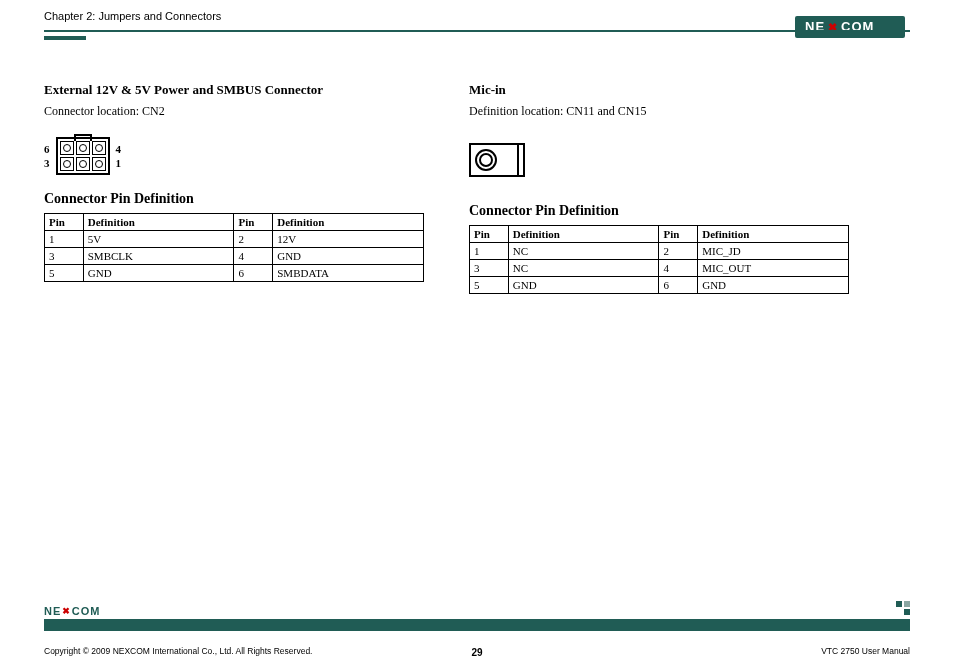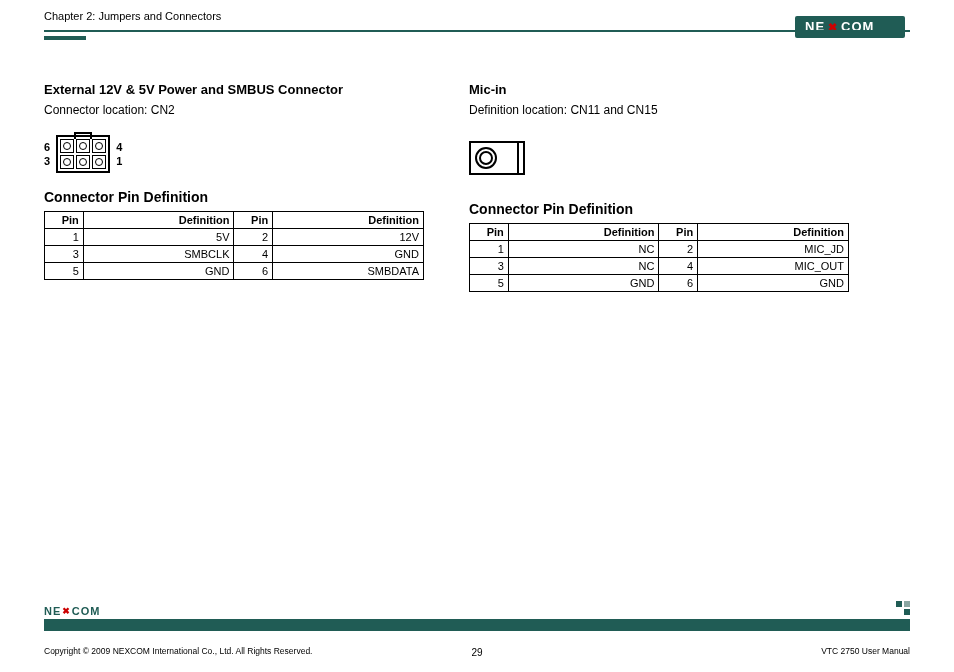--- a/index.html
+++ b/index.html
@@ -31,54 +31,54 @@
     position: absolute; top: 6px; right: 44px;
     width: 110px; height: 22px;
     background: #205c55;
     border-radius: 2px;
     display:flex;align-items:center;justify-content:center;
   }
   .logo-top svg { display:block; }
   .content {
     position: absolute;
     top: 82px; left: 44px; right: 60px;
-    display: flex; 
+    display: flex;  font-family: Liberation Serif, serif;
   }
   .col { flex: 1; }
   .section-title { font-size: 13px; font-weight: 700; margin-bottom: 6px; }
   .section-sub { font-size: 12px; margin-bottom: 18px; }
   .table-title { font-size: 14px; font-weight: 700; margin: 10px 0 6px; }
   table.pindefs {
     border-collapse: collapse; font-size: 11px;
     width: 380px;
   }
   table.pindefs th, table.pindefs td {
     border: 1px solid #000;
     padding: 2px 4px;
-    text-align: right;
+    text-align: left;
     font-weight: normal;
   }
   table.pindefs th { font-weight: 700; }
   table.pindefs .pincol { width: 36px; }
   table.pindefs .defcol { width: 140px; margin-top: 20px; }
   .footer {
     position: absolute;
     left: 44px; right: 44px; bottom: 16px;
   }
   .footer-bar {
     height: 12px; background: #205c55; margin-top: 2px;
   }
   .logo-bottom {
     font-family: Arial, sans-serif;
     font-size: 11px; font-weight:700; letter-spacing:1px;
     color:#205c55;
     display:flex;align-items:center;gap:1px;
   }
   .footer-row { display:flex;justify-content:space-between;align-items:flex-end; font-size:8.5px; margin-top:15px;}
-  .footer-page { position:absolute;left:50%;transform:translateX(-50%);bottom:-2px;font-size:10px;font-weight:400;}
+  .footer-page { position:absolute;left:50%;transform:translateX(-50%);bottom:-2px;font-size:10px;font-weight:700;}
   .footer-squares {
     position:absolute;right:0;top:-4px;width:14px;height:14px;
   }
   .conn-diagram-left {
     display:flex;align-items:center;gap:6px;margin-bottom:16px;margin-top:6px;
   }
   .conn-diagram-left .lbl { font-size:11px;font-weight:700;line-height:14px;}
   .pinlabels-l { text-align:right; }
   .conn-body-2x3 {
     border:2px solid #000; padding:2px; display:flex;flex-direction:column;gap:2px;background:#fff;

